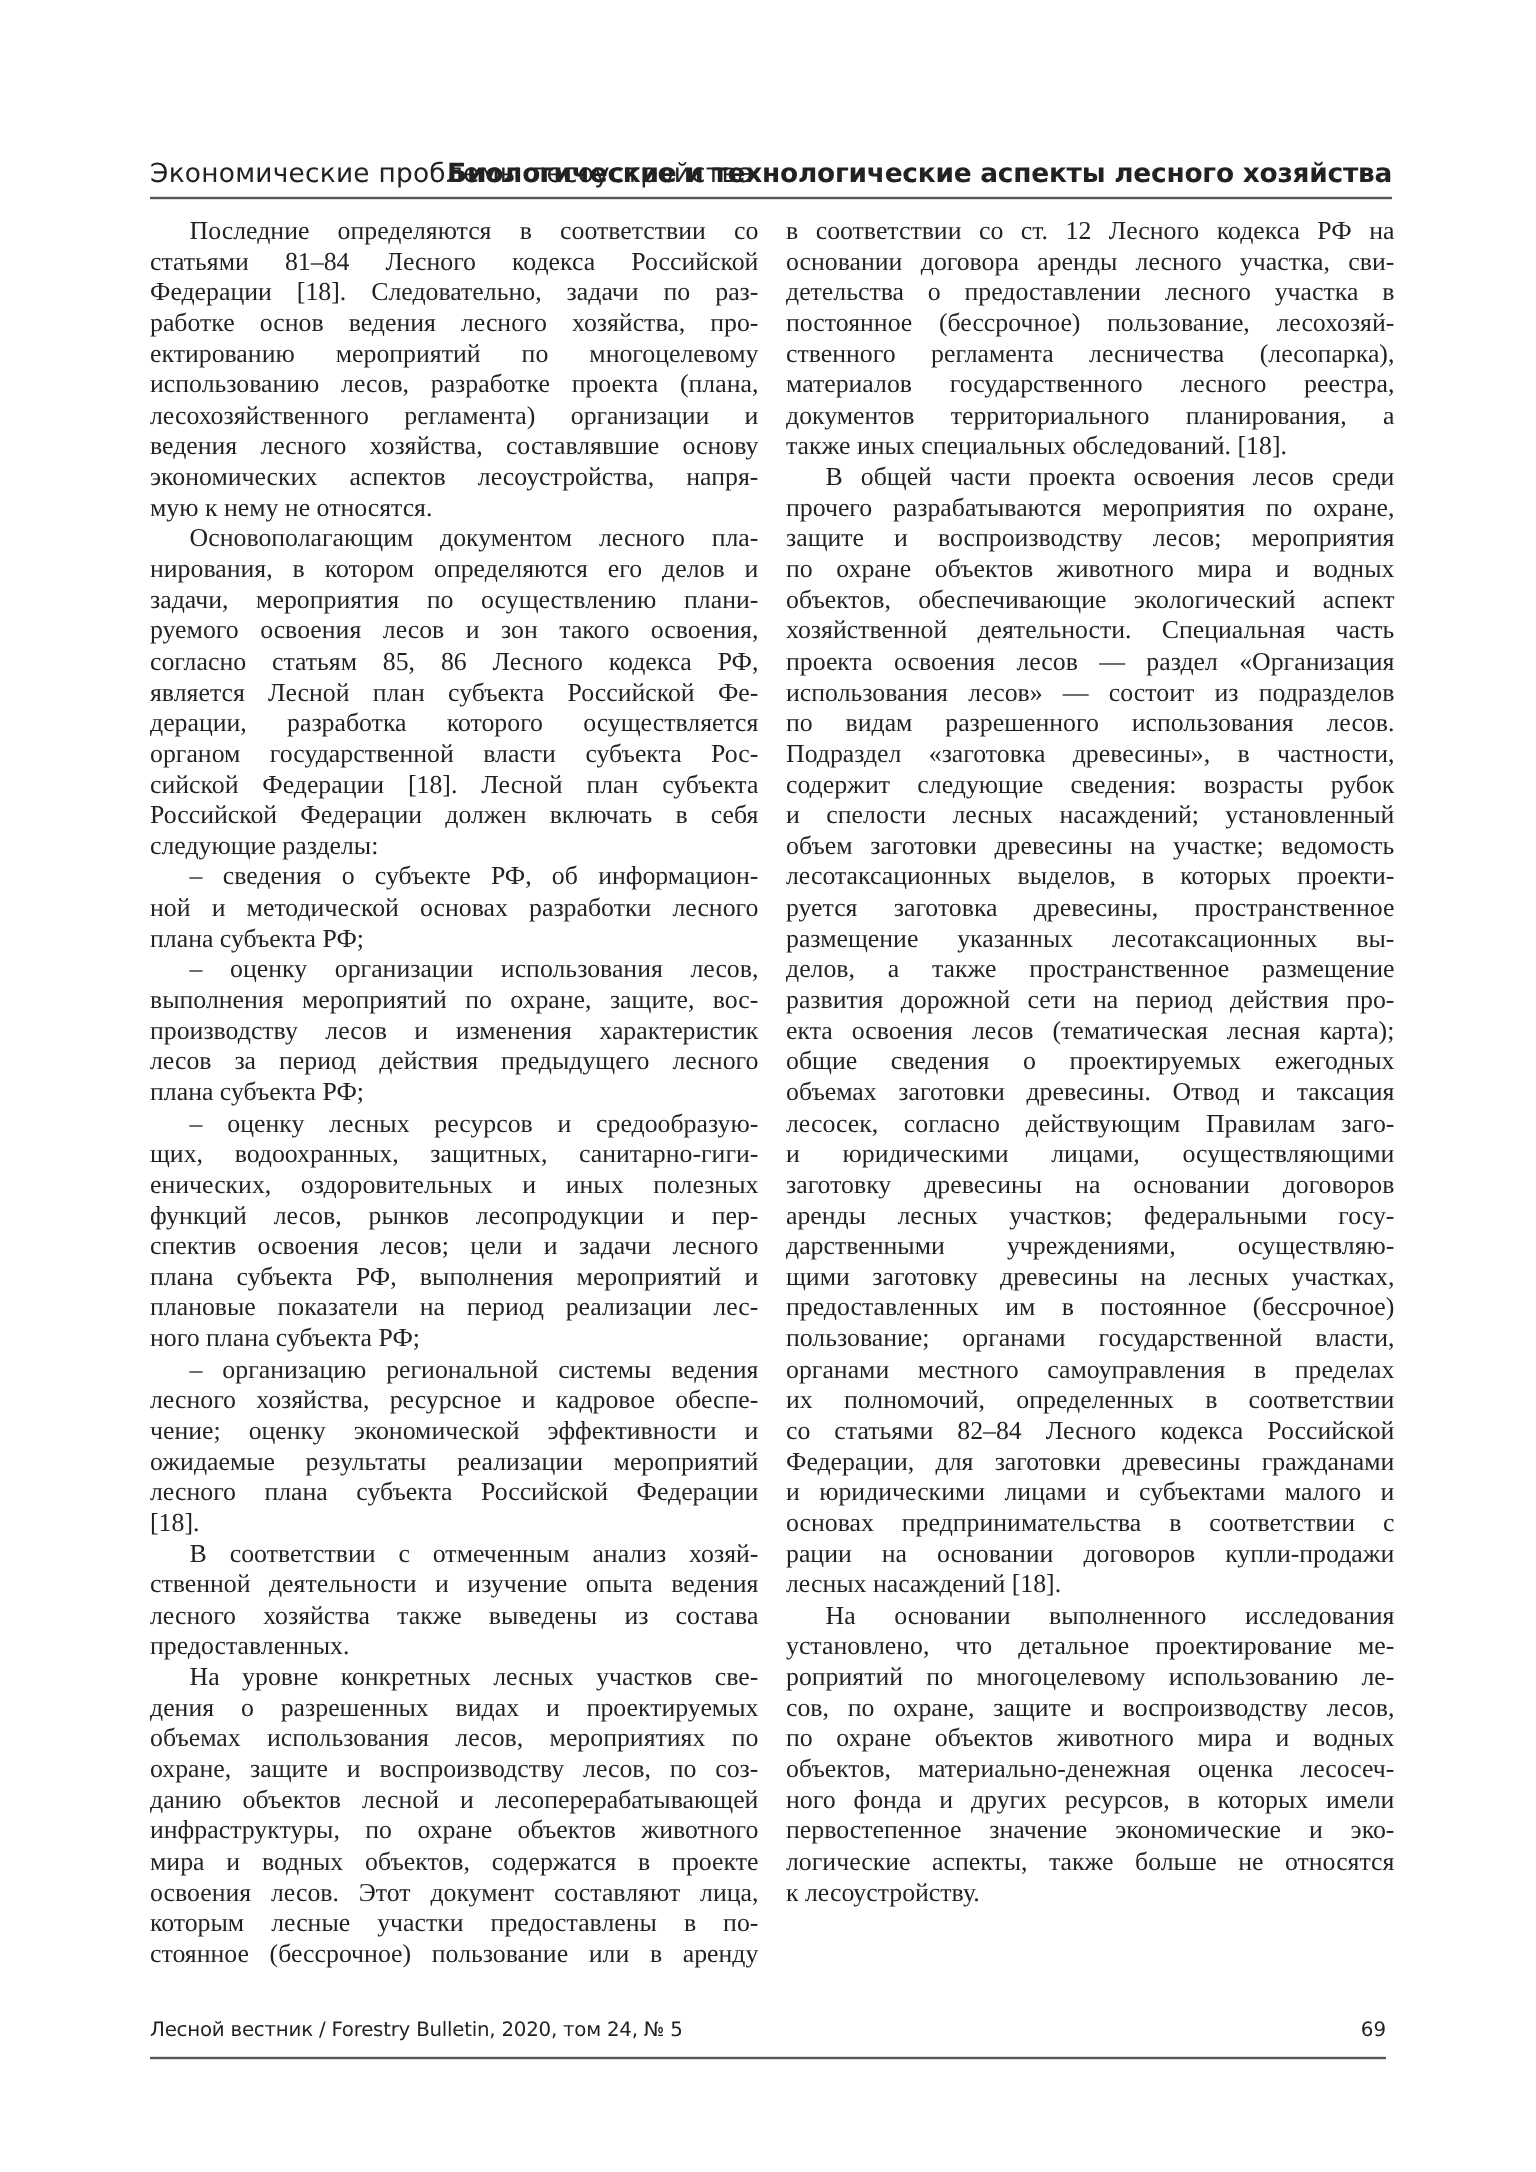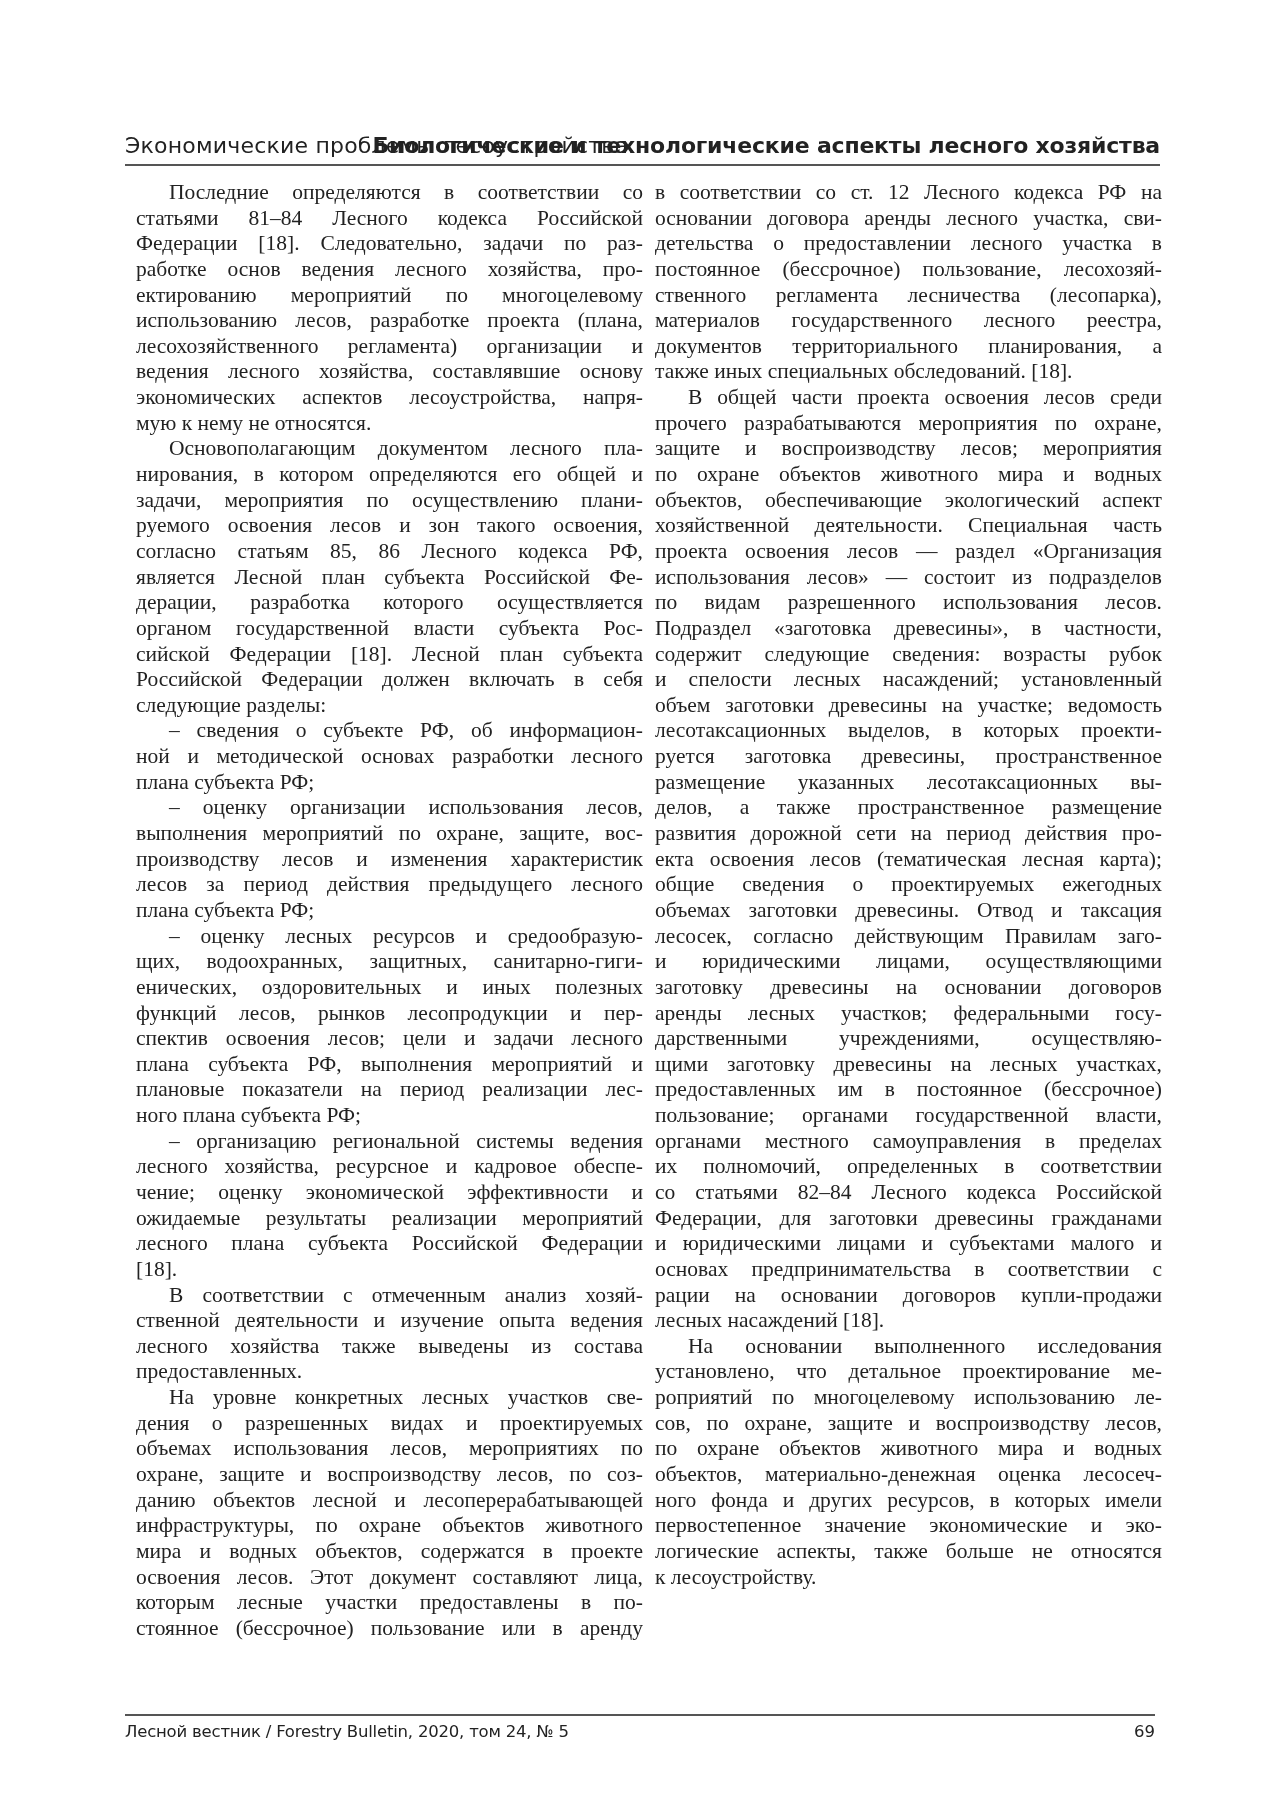--- a/index.html
+++ b/index.html
@@ -11,31 +11,31 @@
   .running-head .left { position: absolute; left: 0; top: 0; letter-spacing: 0.2px; }
   .running-head .right { position: absolute; right: 0; top: 0; font-weight: bold; letter-spacing: -0.2px; text-align: center; }
   .rule { position: absolute; height: 2px; background: #555; }
   .rule.top { left: 125px; top: 164px; width: 1035px; }
   .rule.bottom { left: 125px; top: 1714px; width: 1030px; }
   .column {
     position: absolute; top: 180px; width: 507px;
     font-family: "Liberation Serif", serif; font-size: 21.5px; line-height: 25.65px;
     color: #222;
   }
-  .column.left { left: 136px; }
+  .column.left { left: 125px; }
   .column.right { left: 655px; }
   .para { margin: 0; }
   .line {
     display: block; height: 25.65px; white-space: nowrap;
     text-align: justify; text-align-last: justify;
   }
   .line.last { text-align-last: left; }
   .line.first { padding-left: 33px; }
   .footer {
-    position: absolute; left: 125px; top: 1722px; width: 1030px; height: 24px;
+    position: absolute; left: 125px; top: 1682px; width: 1030px; height: 24px;
     font-family: "DejaVu Sans", sans-serif; font-size: 16.5px; color: #222;
   }
   .footer .journal { position: absolute; left: 0; top: 0; letter-spacing: -0.2px; }
   .footer .page-number { position: absolute; right: 0; top: 0; }
 </style>
 </head>
 <body>
 
 <div class="running-head">
   <span class="left">Экономические проблемы лесоустройства...</span>
@@ -51,21 +51,21 @@
       <span class="line">работке основ ведения лесного хозяйства, про-</span>
       <span class="line">ектированию мероприятий по многоцелевому</span>
       <span class="line">использованию лесов, разработке проекта (плана,</span>
       <span class="line">лесохозяйственного регламента) организации и</span>
       <span class="line">ведения лесного хозяйства, составлявшие основу</span>
       <span class="line">экономических аспектов лесоустройства, напря-</span>
       <span class="line last">мую к нему не относятся.</span>
     </div>
     <div class="para">
       <span class="line first">Основополагающим документом лесного пла-</span>
-      <span class="line">нирования, в котором определяются его общей и</span>
+      <span class="line">нирования, в котором определяются его делов и</span>
       <span class="line">задачи, мероприятия по осуществлению плани-</span>
       <span class="line">руемого освоения лесов и зон такого освоения,</span>
       <span class="line">согласно статьям 85, 86 Лесного кодекса РФ,</span>
       <span class="line">является Лесной план субъекта Российской Фе-</span>
       <span class="line">дерации, разработка которого осуществляется</span>
       <span class="line">органом государственной власти субъекта Рос-</span>
       <span class="line">сийской Федерации [18]. Лесной план субъекта</span>
       <span class="line">Российской Федерации должен включать в себя</span>
       <span class="line last">следующие разделы:</span>
     </div>

